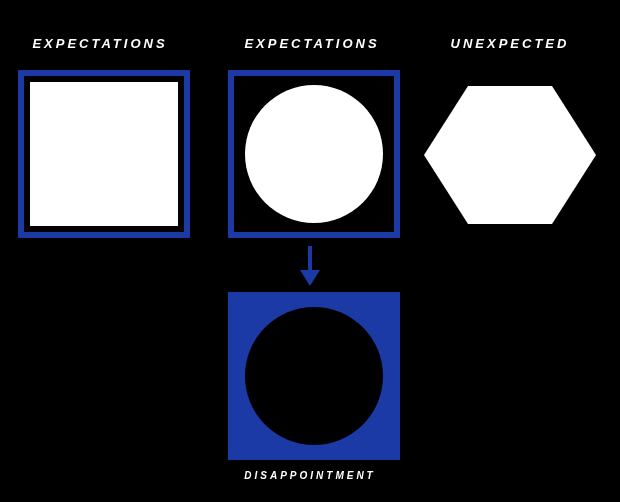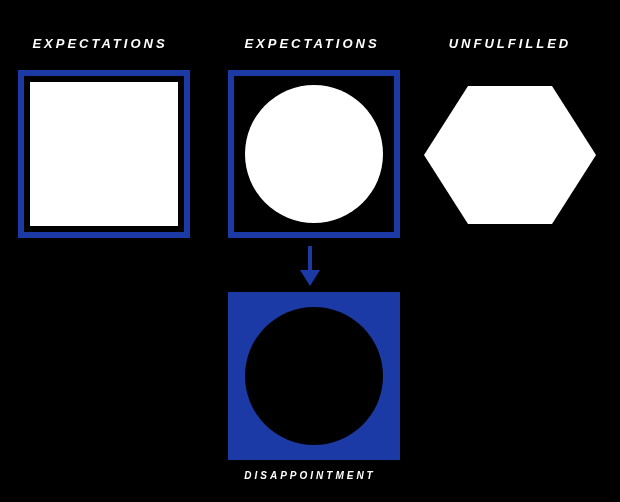--- a/index.html
+++ b/index.html
@@ -112,21 +112,21 @@
 
 <div class="stage">
 
   <div class="col-label col-label-1">
     <span>EXPECTATIONS</span>
   </div>
   <div class="col-label col-label-2">
     <span>EXPECTATIONS</span>
   </div>
   <div class="col-label col-label-3">
-    <span>UNFULFILLED</span>
+    <span>UNEXPECTED</span>
   </div>
 
   <div class="square-outline sq-fulfilled">
     <div class="white-fill"></div>
   </div>
 
   <div class="square-outline sq-unfulfilled">
     <div class="white-circle"></div>
   </div>
 

